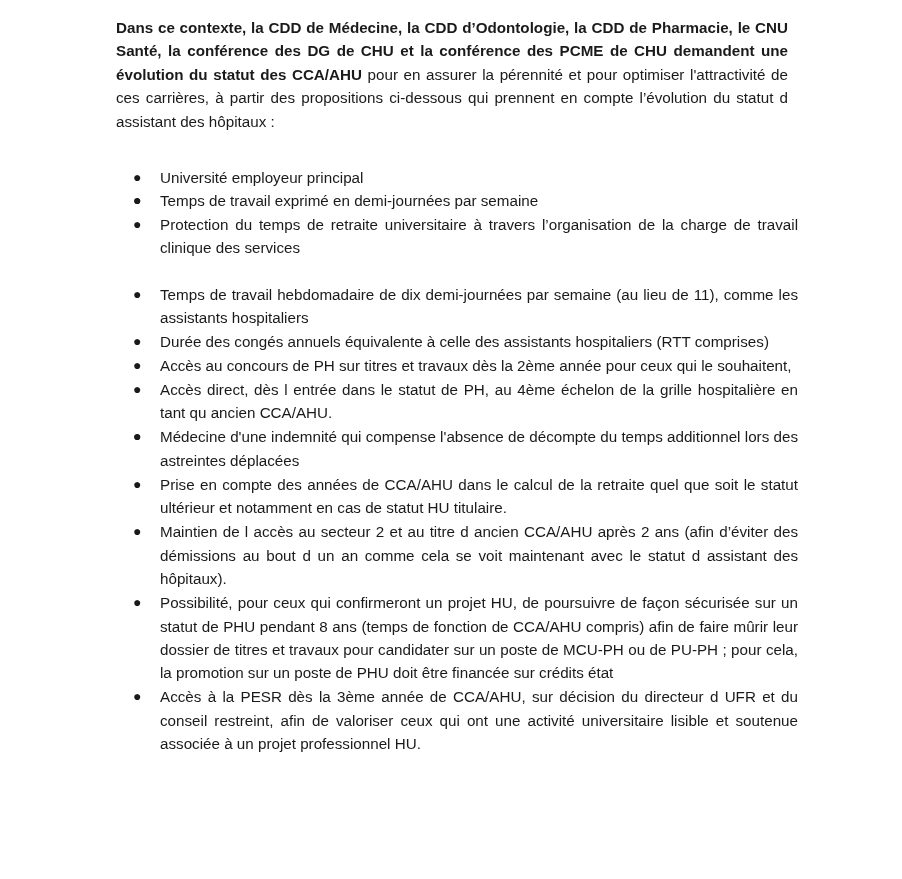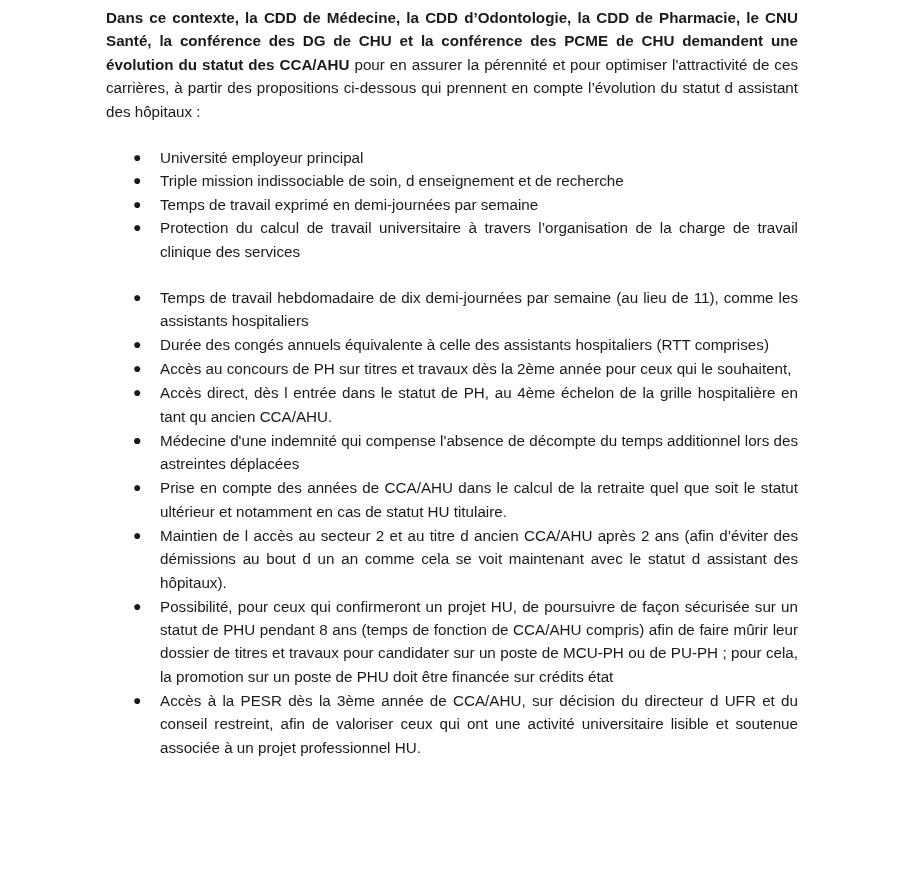--- a/index.html
+++ b/index.html
@@ -5,21 +5,21 @@
   html, body { margin: 0; padding: 0; background: #ffffff; }
   body {
     width: 902px; height: 879px; overflow: hidden; position: relative;
     font-family: "Liberation Sans", "DejaVu Sans", sans-serif;
     color: #1a1a1a;
   }
   .page {
     position: absolute; left: 106px; top: 6px; width: 692px;
     font-size: 15.2px; line-height: 23.4px;
   }
-  p { margin: 0; text-align: justify; }
+  p { margin: 10px; text-align: justify; }
   .gap { height: 23px; }
   b { font-weight: bold; }
   .heading-italic { font-weight: bold; font-style: italic; }
   ul.bullets { list-style: none; margin: 0; padding: 0; }
   ul.bullets li {
     position: relative; padding-left: 54px; text-align: justify;
   }
   ul.bullets li .bullet {
     position: absolute; left: 27px; top: 0; width: 10px;
     font-size: 14px;
@@ -32,23 +32,23 @@
 
 <div class="page">
 
   <p><b>Dans ce contexte, la CDD de Médecine, la CDD d’Odontologie, la CDD de Pharmacie, le CNU Santé, la conférence des DG de CHU et la conférence des PCME de CHU demandent une évolution du statut des CCA/AHU</b><span> pour en assurer la pérennité et pour optimiser l'attractivité de ces carrières, à partir des propositions ci-dessous qui prennent en compte l’évolution du statut d assistant des hôpitaux :</span></p>
 
   <div class="gap"></div>
 
 
   <ul class="bullets tight">
     <li><span class="bullet">●</span><span>Université employeur principal</span></li>
-    <li><span class="bullet">●</span><span>Triple mission indissociable de soin, d enseignement et de recherche</span></li>
+    <li><span class="bullet">●</span></li>
     <li><span class="bullet">●</span><span>Temps de travail exprimé en demi-journées par semaine</span></li>
-    <li><span class="bullet">●</span><span>Protection du calcul de travail universitaire à travers l’organisation de la charge de travail clinique des services</span></li>
+    <li><span class="bullet">●</span><span>Protection du temps de retraite universitaire à travers l’organisation de la charge de travail clinique des services</span></li>
   </ul>
 
   <div class="gap"></div>
 
 
   <ul class="bullets spaced">
     <li><span class="bullet">●</span><span>Temps de travail hebdomadaire de dix demi-journées par semaine (au lieu de 11), comme les assistants hospitaliers</span></li>
     <li><span class="bullet">●</span><span>Durée des congés annuels équivalente à celle des assistants hospitaliers (RTT comprises)</span></li>
     <li><span class="bullet">●</span><span>Accès au concours de PH sur titres et travaux dès la 2ème année pour ceux qui le souhaitent,</span></li>
     <li><span class="bullet">●</span><span>Accès direct, dès l entrée dans le statut de PH, au 4ème échelon de la grille hospitalière en tant qu ancien CCA/AHU.</span></li>

